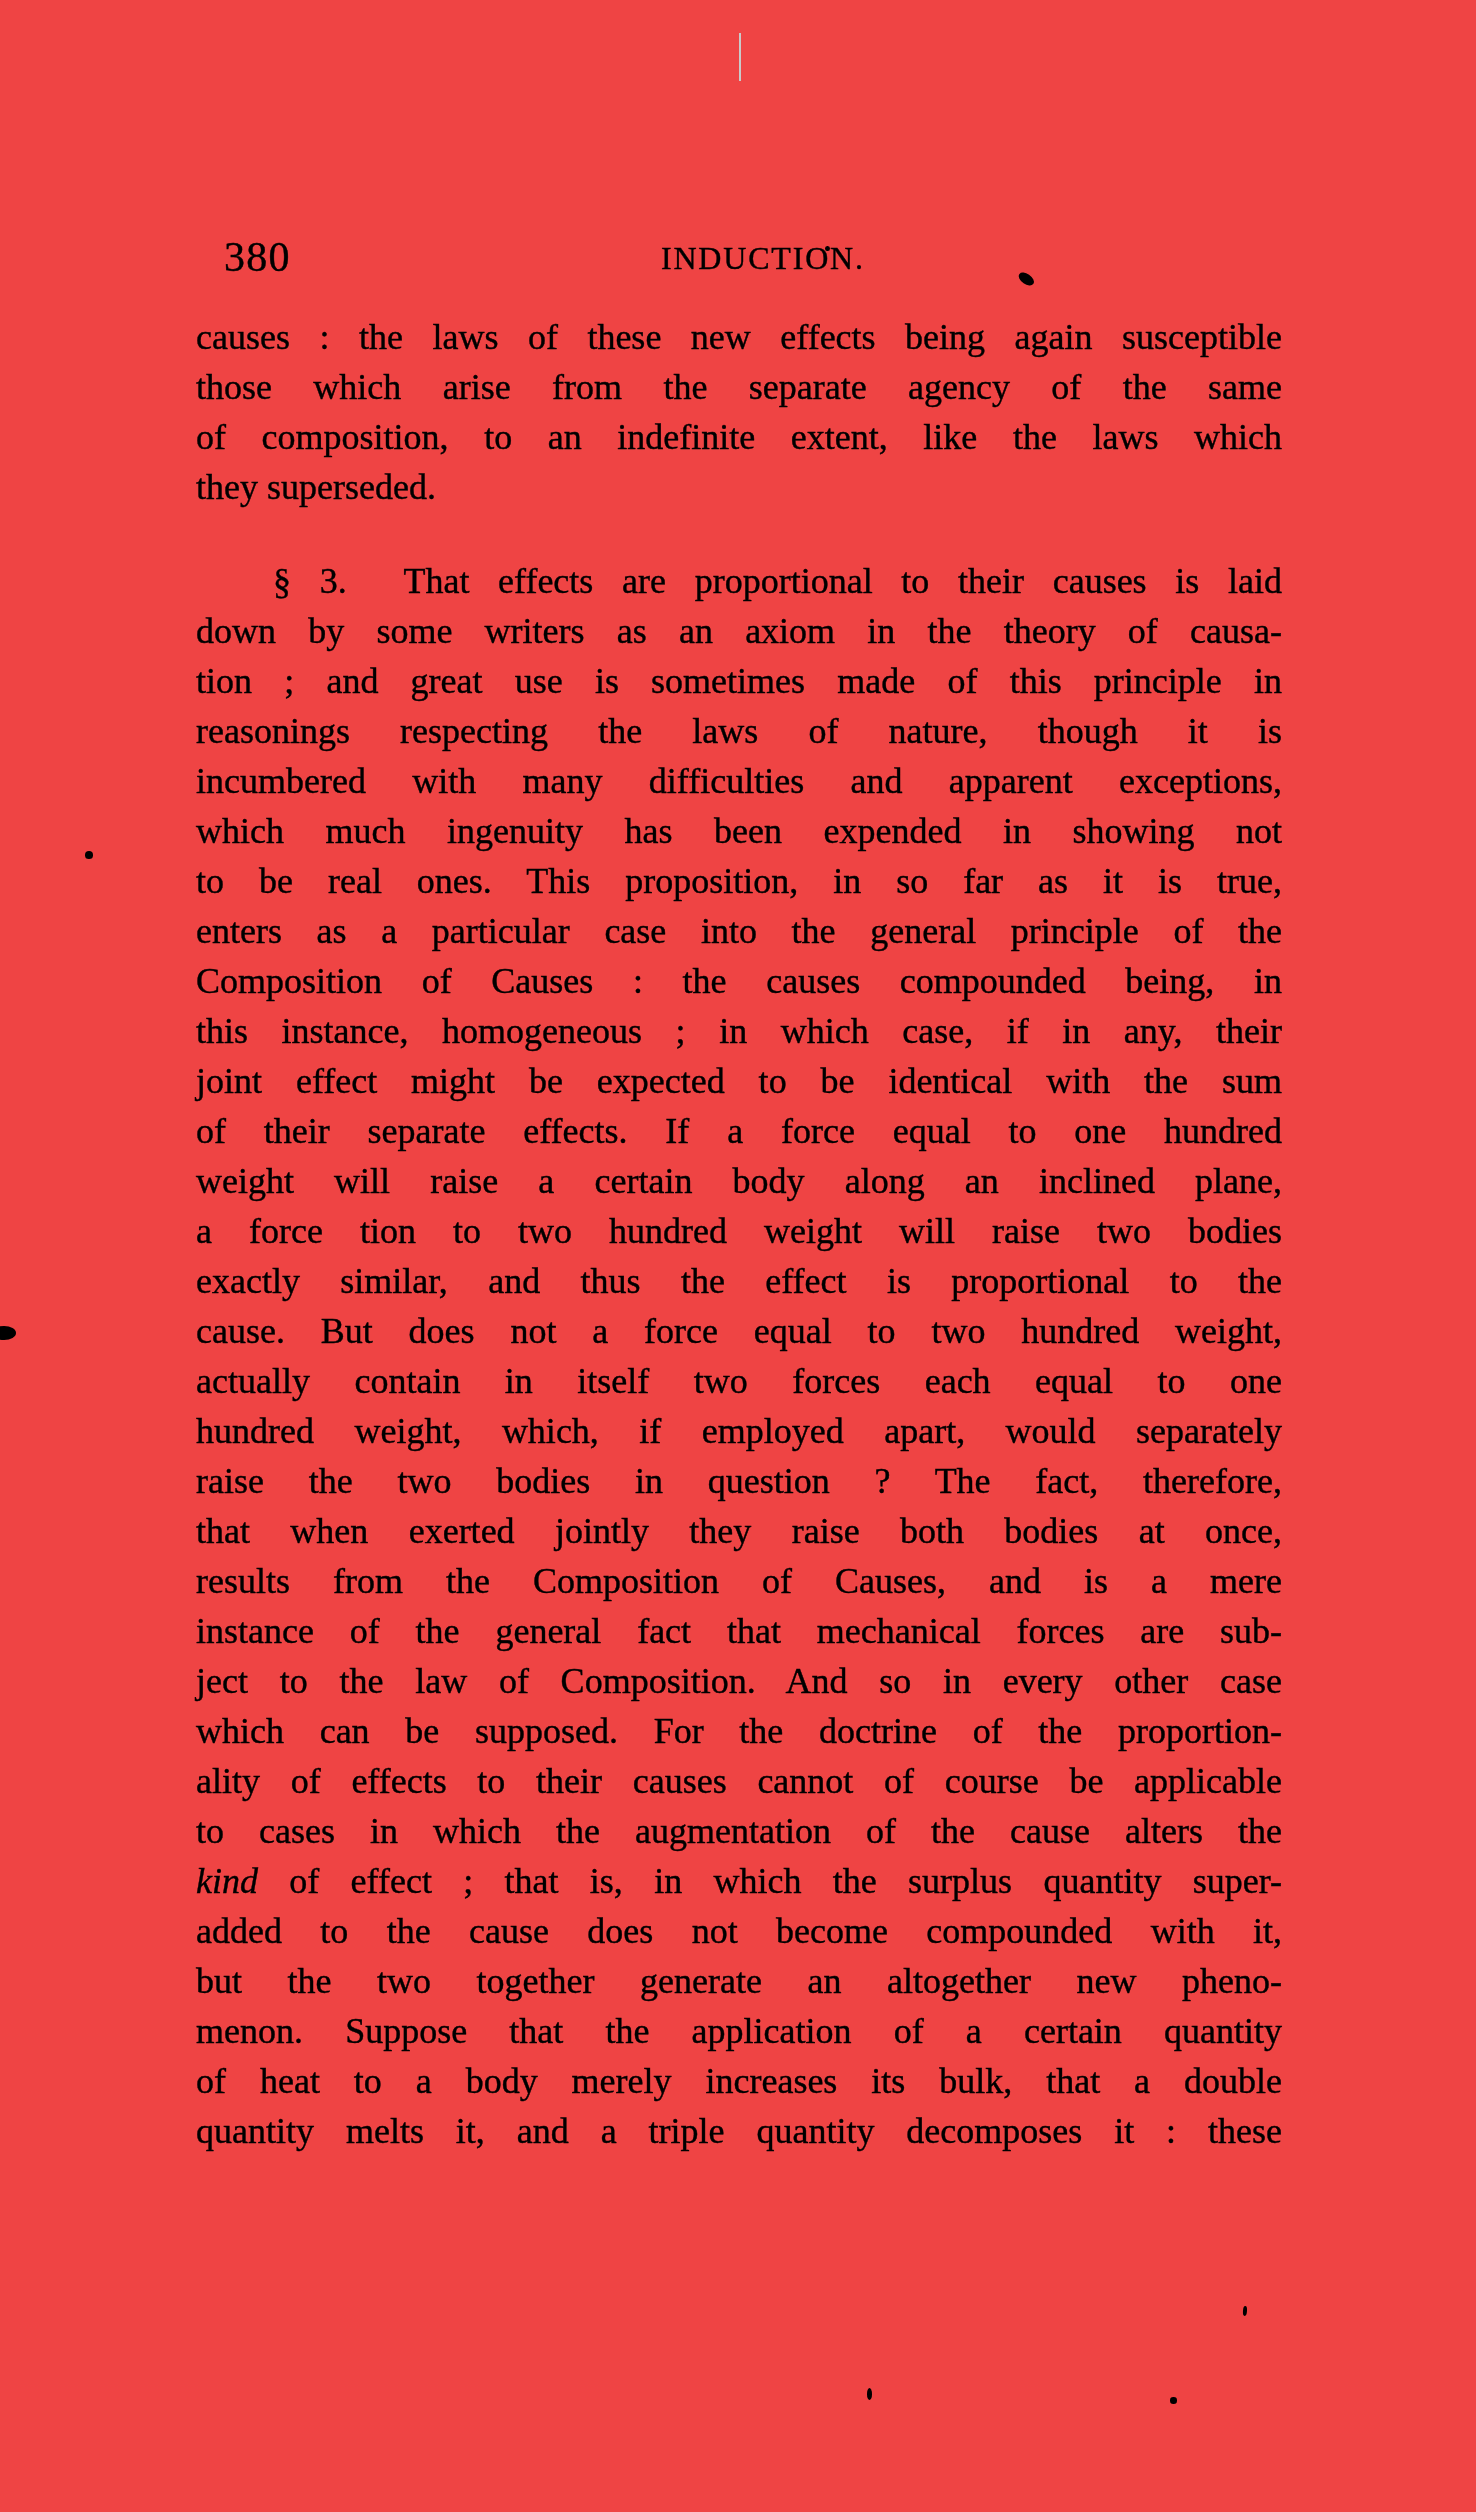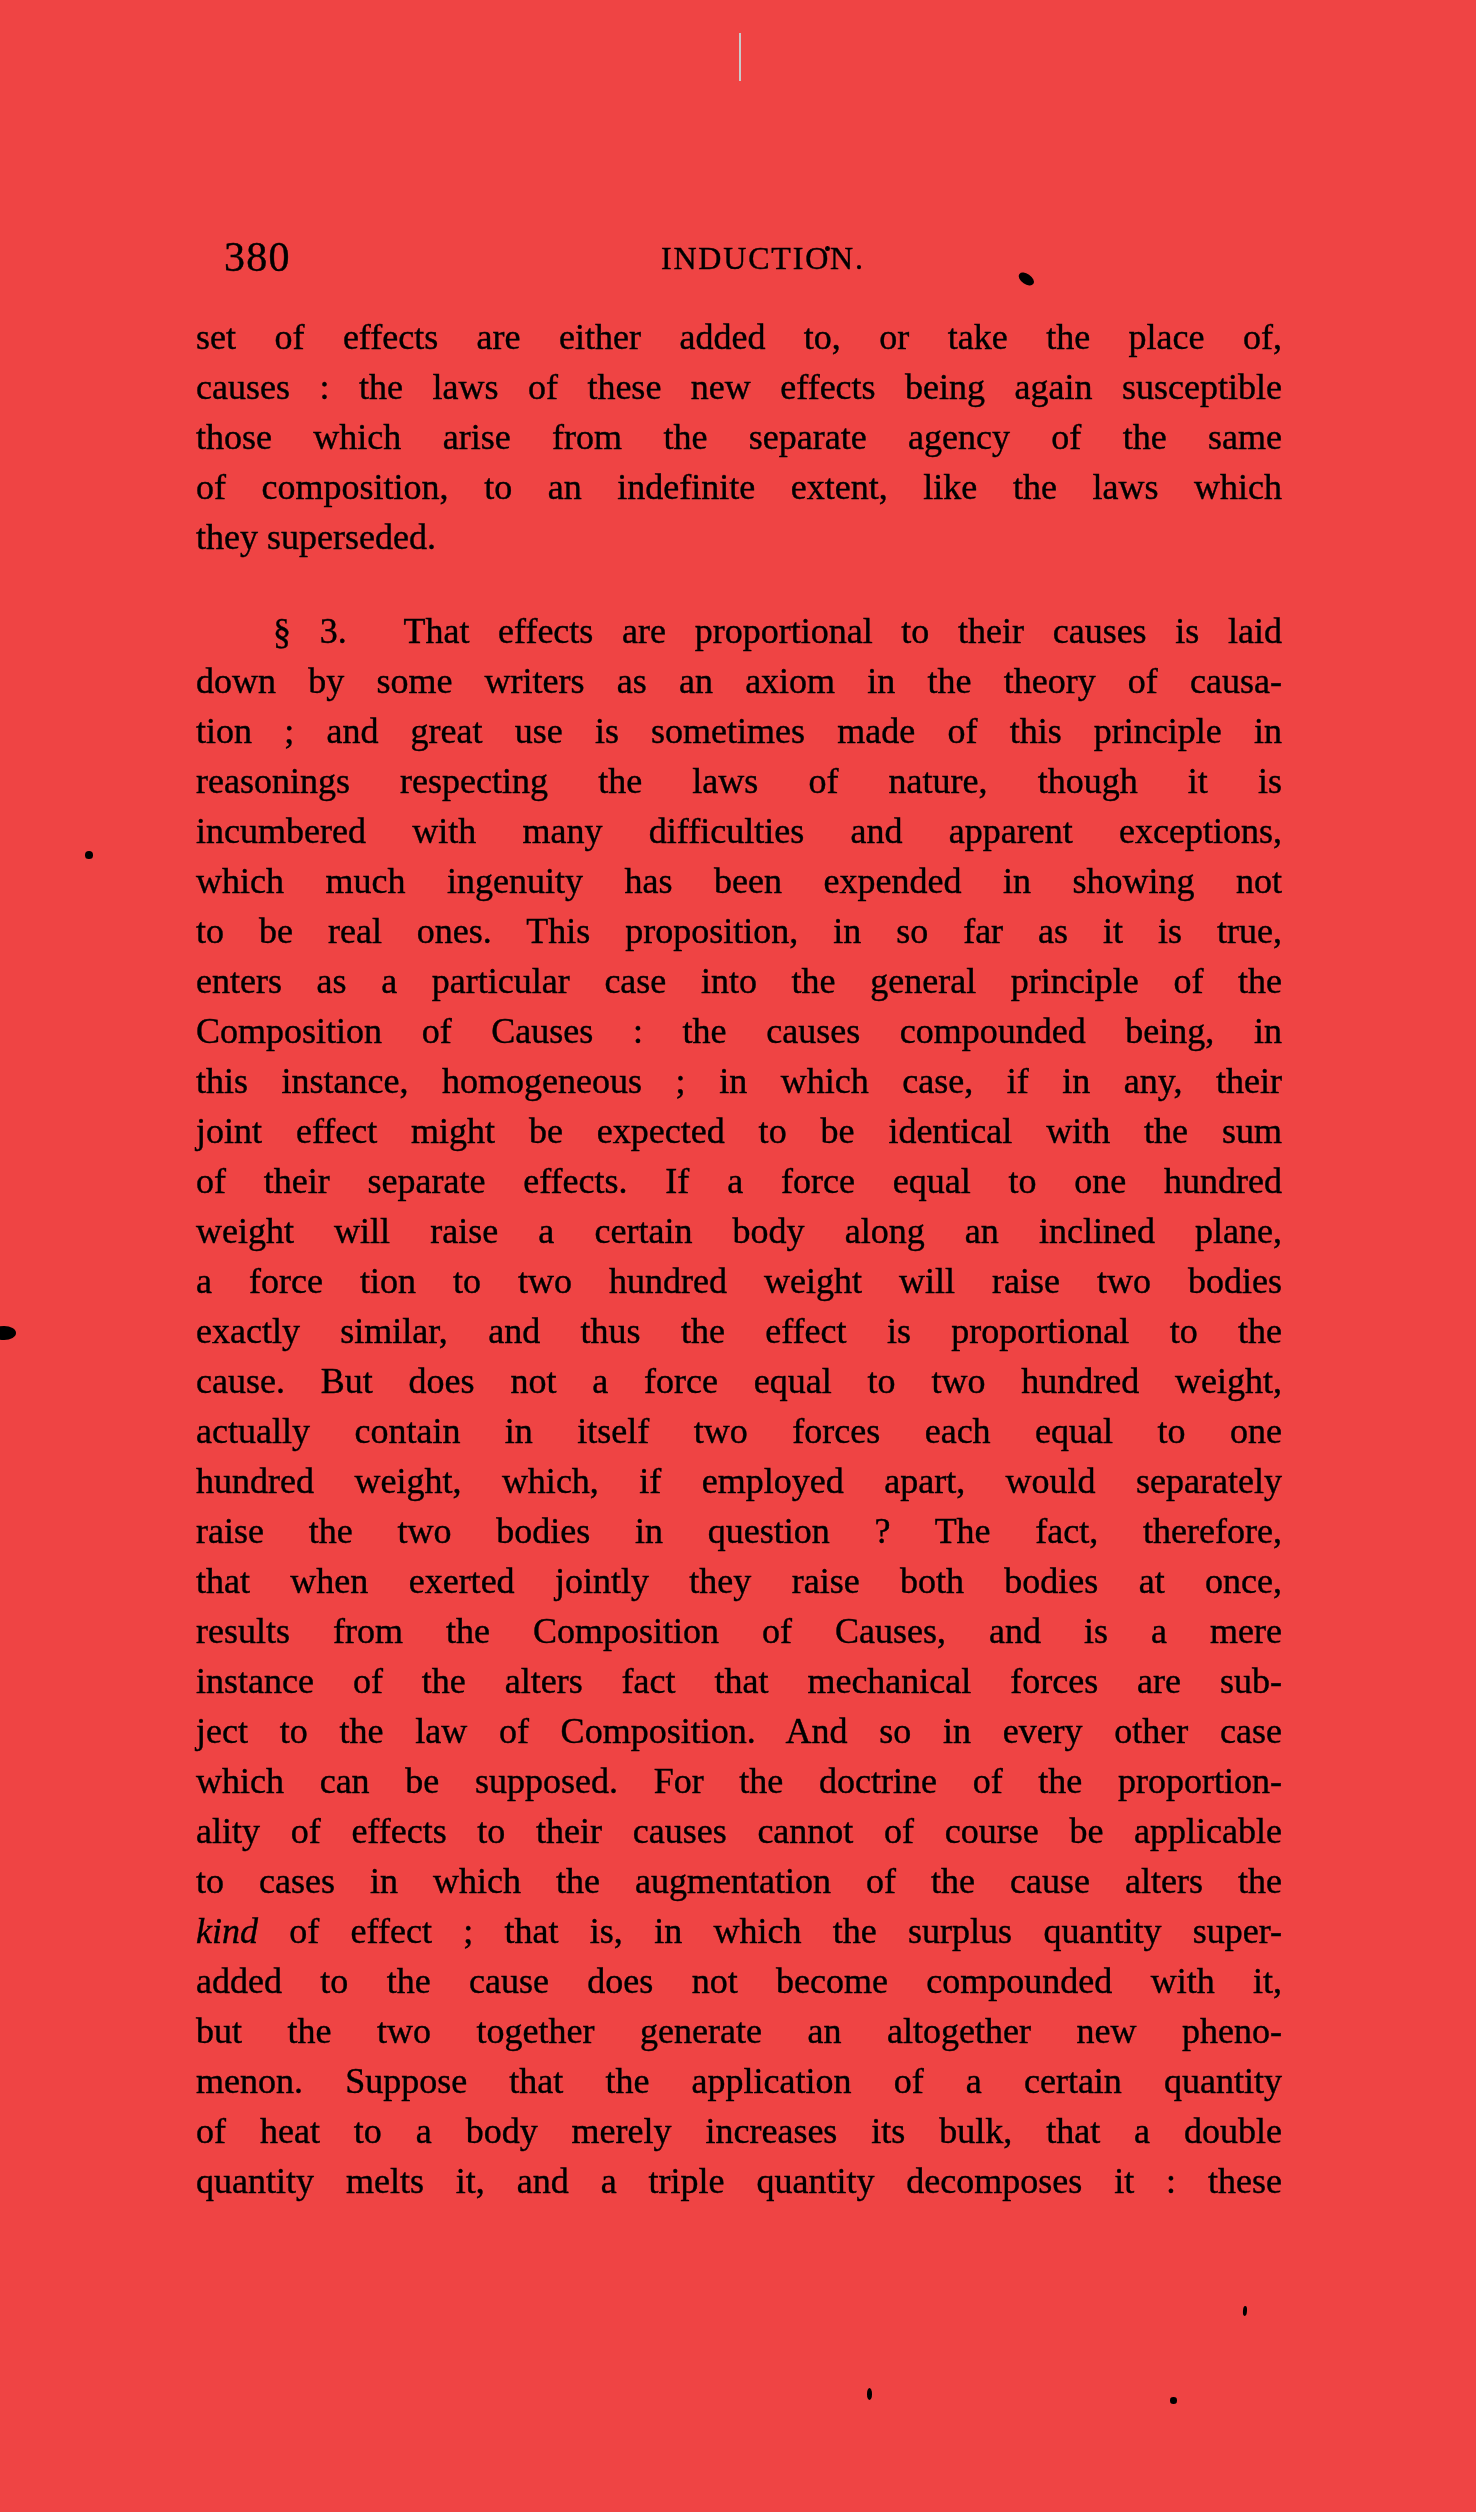--- a/index.html
+++ b/index.html
@@ -54,21 +54,20 @@
 </style>
 </head>
 <body>
 
 <div class="page">
   <span class="page-number">380</span>
   <span class="running-title">INDUCTION.</span>
 
   <div class="text-block" id="text-block">
       <div class="paragraph">
-        <div class="line"><span>set of effects are either added to, or take the place of,</span></div>
         <div class="line"><span>causes : the laws of these new effects being again susceptible</span></div>
         <div class="line"><span>those which arise from the separate agency of the same</span></div>
         <div class="line"><span>of composition, to an indefinite extent, like the laws which</span></div>
         <div class="line no-stretch"><span>they superseded.</span></div>
       </div>
       <div class="paragraph spaced">
         <div class="line indent"><span>§ 3.&nbsp; That effects are proportional to their causes is laid</span></div>
         <div class="line"><span>down by some writers as an axiom in the theory of causa-</span></div>
         <div class="line"><span>tion ; and great use is sometimes made of this principle in</span></div>
         <div class="line"><span>reasonings respecting the laws of nature, though it is</span></div>
@@ -82,21 +81,21 @@
         <div class="line"><span>of their separate effects.  If a force equal to one hundred</span></div>
         <div class="line"><span>weight will raise a certain body along an inclined plane,</span></div>
         <div class="line"><span>a force tion to two hundred weight will raise two bodies</span></div>
         <div class="line"><span>exactly similar, and thus the effect is proportional to the</span></div>
         <div class="line"><span>cause.  But does not a force equal to two hundred weight,</span></div>
         <div class="line"><span>actually contain in itself two forces each equal to one</span></div>
         <div class="line"><span>hundred weight, which, if employed apart, would separately</span></div>
         <div class="line"><span>raise the two bodies in question ?  The fact, therefore,</span></div>
         <div class="line"><span>that when exerted jointly they raise both bodies at once,</span></div>
         <div class="line"><span>results from the Composition of Causes, and is a mere</span></div>
-        <div class="line"><span>instance of the alters fact that mechanical forces are sub-</span></div>
+        <div class="line"><span>instance of the general fact that mechanical forces are sub-</span></div>
         <div class="line"><span>ject to the law of Composition.  And so in every other case</span></div>
         <div class="line"><span>which can be supposed.  For the doctrine of the proportion-</span></div>
         <div class="line"><span>ality of effects to their causes cannot of course be applicable</span></div>
         <div class="line"><span>to cases in which the augmentation of the cause alters the</span></div>
         <div class="line"><i>kind</i><span> of effect ; that is, in which the surplus quantity super-</span></div>
         <div class="line"><span>added to the cause does not become compounded with it,</span></div>
         <div class="line"><span>but the two together generate an altogether new pheno-</span></div>
         <div class="line"><span>menon.  Suppose that the application of a certain quantity</span></div>
         <div class="line"><span>of heat to a body merely increases its bulk, that a double</span></div>
         <div class="line"><span>quantity melts it, and a triple quantity decomposes it : these</span></div>

